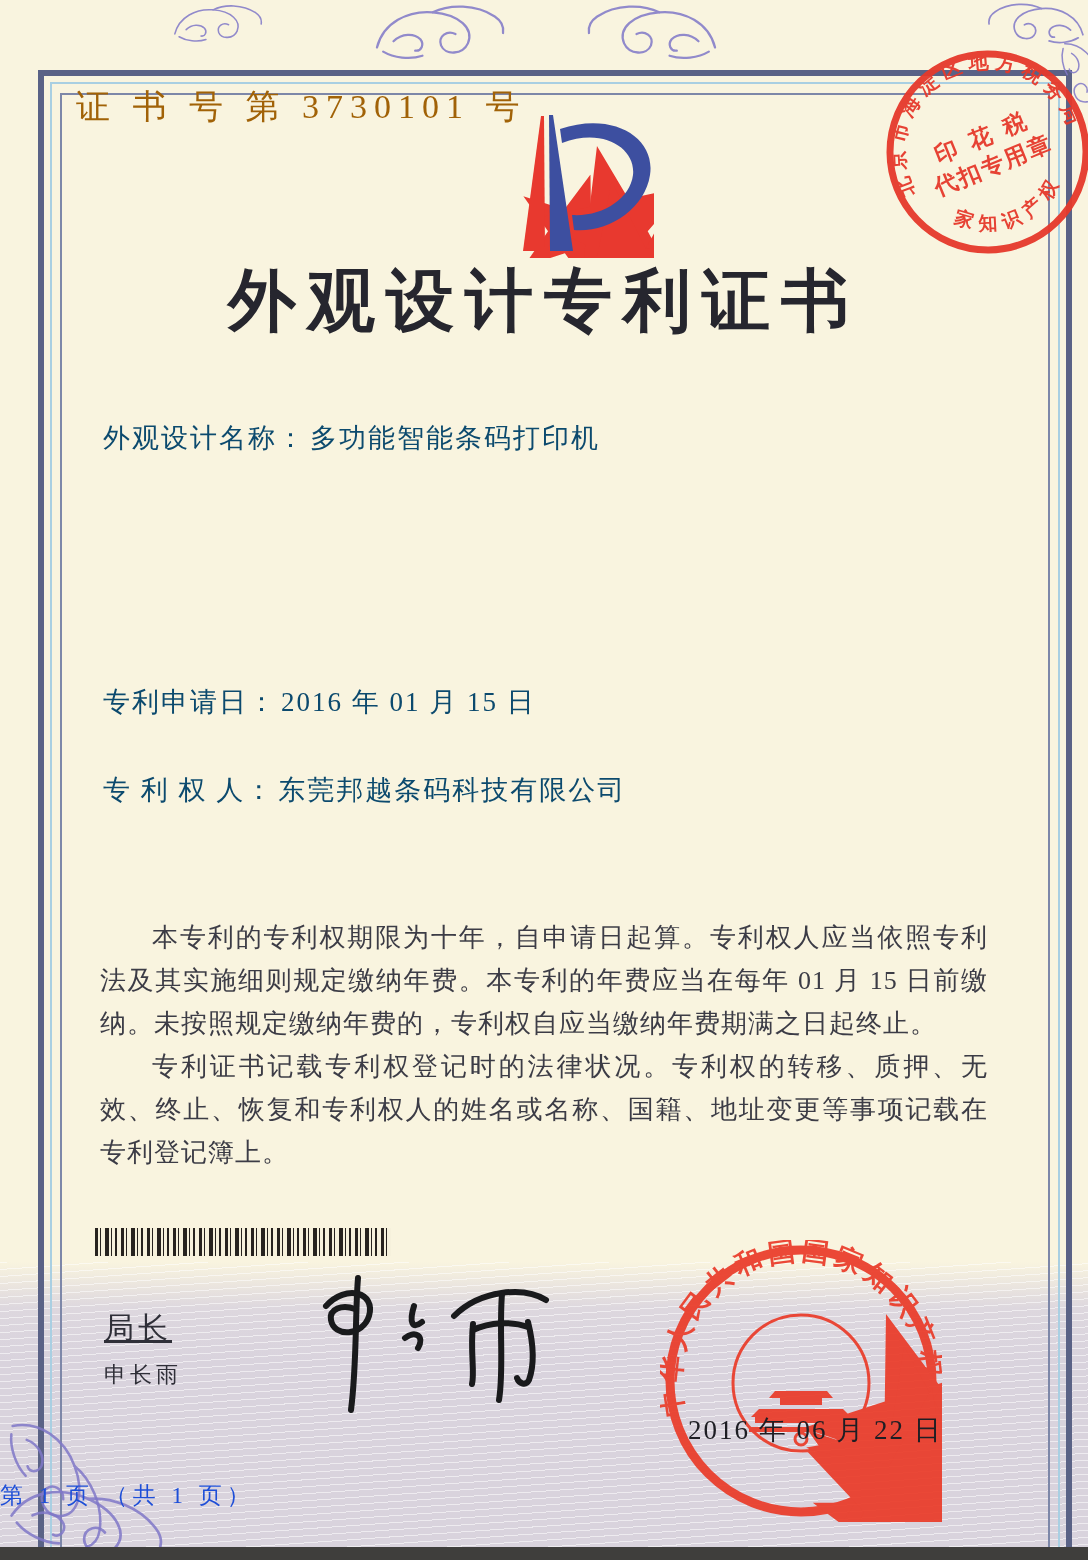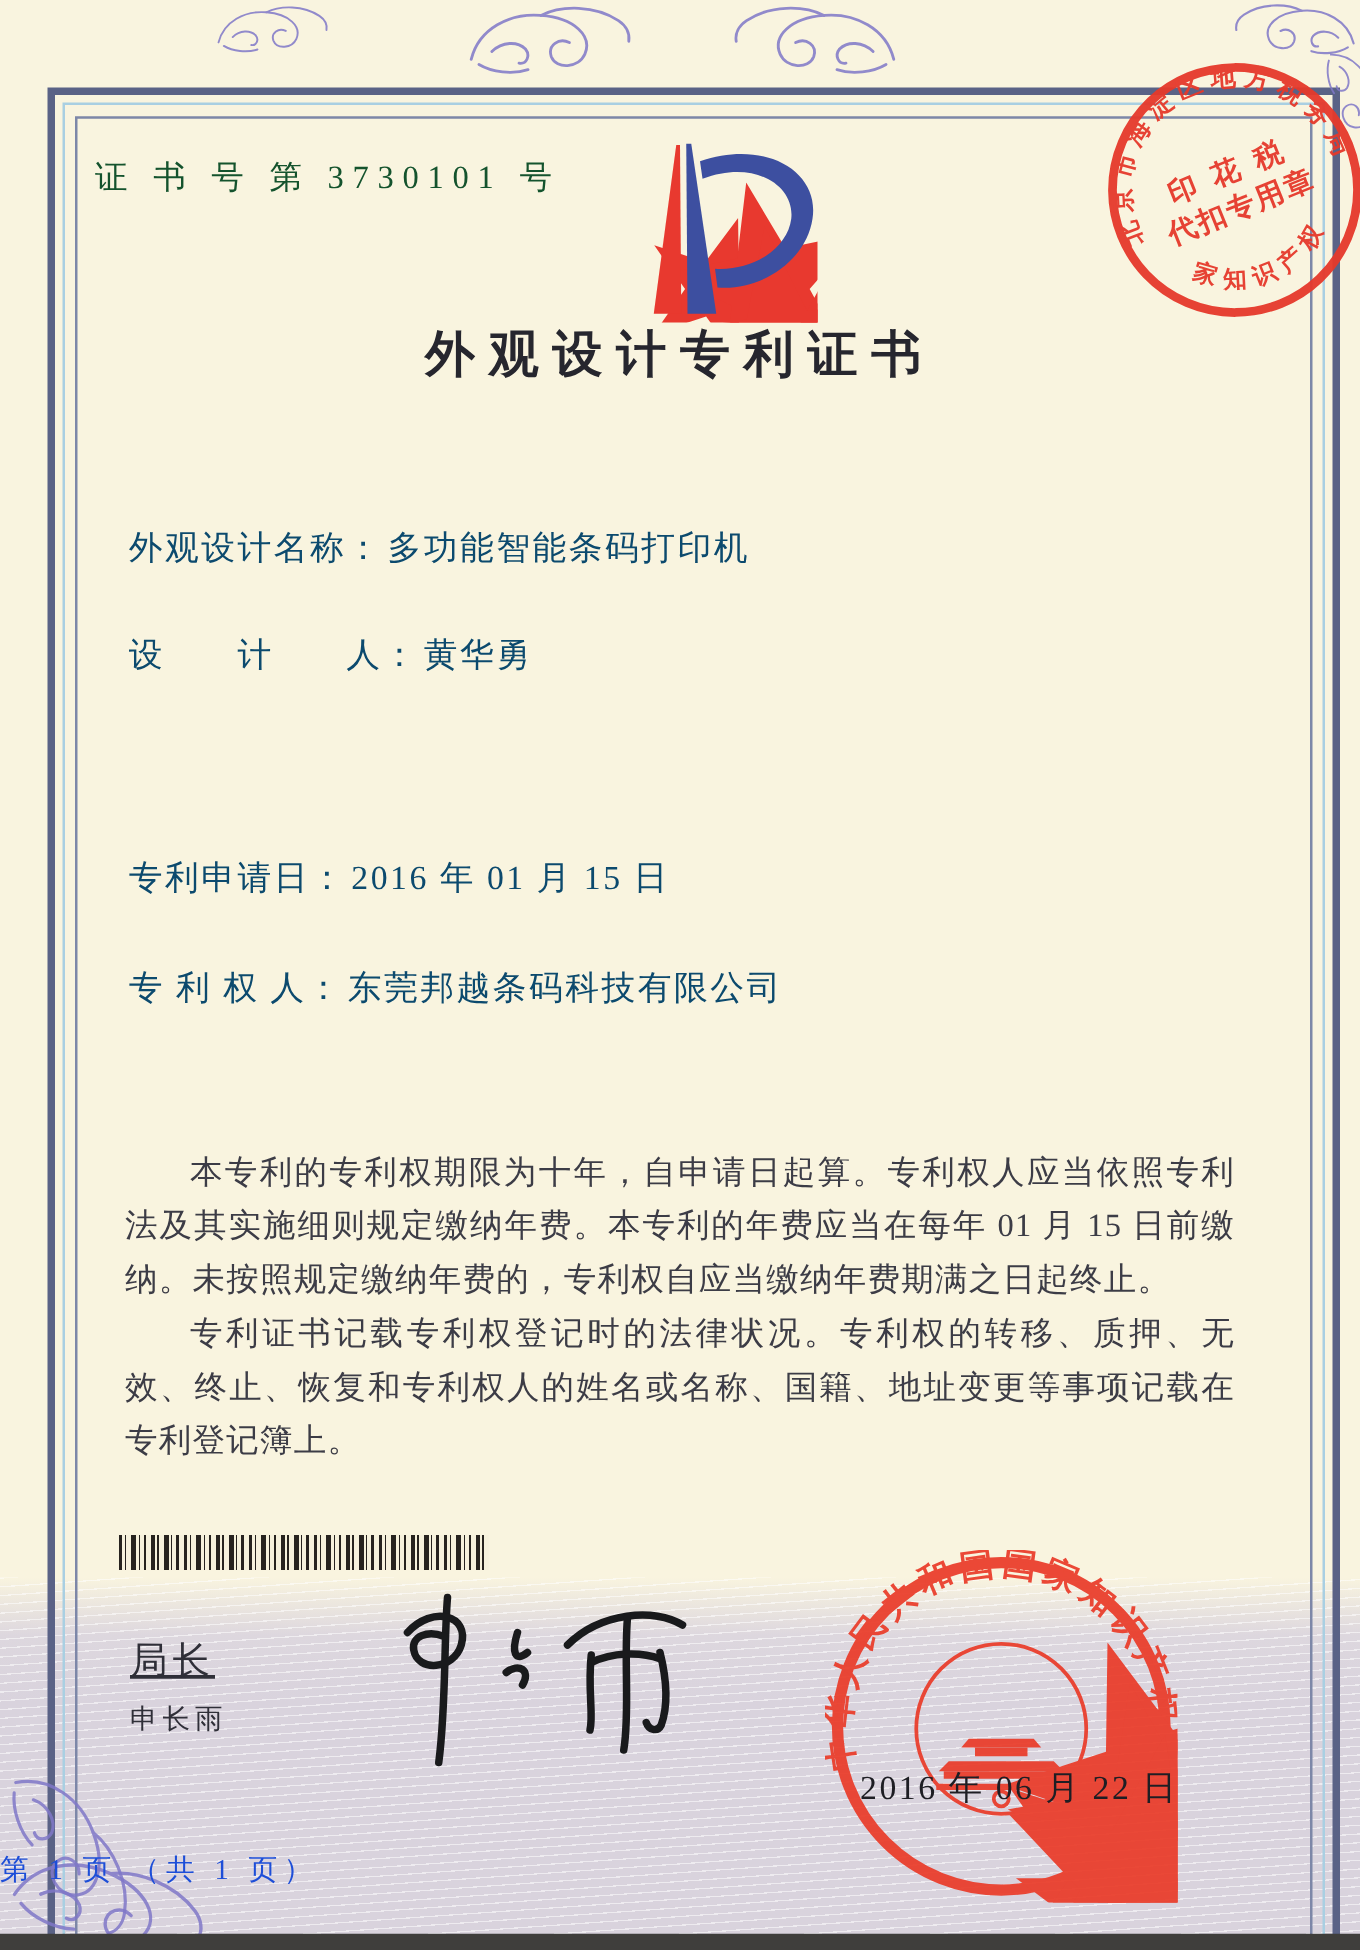--- a/index.html
+++ b/index.html
@@ -17,25 +17,25 @@
     position:absolute;left:0;right:0;top:1262px;bottom:0;z-index:0;
     background:
       repeating-linear-gradient(176deg, rgba(255,255,255,.55) 0 1px, rgba(0,0,0,0) 1px 7px),
       linear-gradient(180deg, rgba(218,212,222,0) 0, rgba(218,212,222,.9) 46px, #d9d3dd 100px);
   }
   
   .frame-outer{position:absolute;top:70px;left:38px;right:16px;bottom:-14px;border:6px solid #5a6286;z-index:1;pointer-events:none;}
   .frame-mid{position:absolute;top:82px;left:50px;right:28px;bottom:-14px;border:2px solid #a9cfe2;z-index:1;pointer-events:none;}
   .frame-inner{position:absolute;top:93px;left:60px;right:38px;bottom:-14px;border:2px solid #7d87a8;z-index:1;pointer-events:none;}
   .content{position:absolute;inset:0;z-index:2;}
-  .cert-no{position:absolute;left:76px;top:84px;font-size:26px;letter-spacing:7px;color:#14532d;margin-top:40px;}
+  .cert-no{position:absolute;left:76px;top:84px;font-size:34px;letter-spacing:7px;color:#a16207;}
   .logo{position:absolute;left:434px;top:98px;width:220px;height:158px;}
   .title{
     position:absolute;left:0;top:256px;width:100%;
-    text-align:center;font-size:40px;font-weight:700;letter-spacing:11px;color:#26262e;
+    text-align:center;font-size:68px;font-weight:700;letter-spacing:11px;color:#26262e;
   }
   .field{position:absolute;left:103px;font-size:27px;letter-spacing:2px;white-space:nowrap;color:#0c4a6e;}
   .field .val{margin-left:4px;}
   .paras{
     position:absolute;left:100px;top:916px;width:888px;
     font-size:26px;line-height:43px;text-align:justify;color:#3c3c46;letter-spacing:1px;
   }
   .paras p{margin:0;text-indent:2em;}
   .barcode{
     position:absolute;left:95px;top:1228px;width:296px;height:28px;
@@ -159,23 +159,20 @@
         <text font-size="19" letter-spacing="7" fill="#e6392b">
           <textPath href="#taxArcBottom" startOffset="50%" text-anchor="middle">国家知识产权局</textPath>
         </text>
       </svg>
     </div>
 
     <div class="title">外观设计专利证书</div>
 
     <div class="field" style="top:420px">
       <span class="lbl">外观设计名称：</span><span class="val">多功能智能条码打印机</span>
-    </div>
-    <div class="field" style="top:506px">
-      <span class="lbl">设　　计　　人：</span><span class="val">黄华勇</span>
     </div>
     <div class="field" style="top:684px">
       <span class="lbl">专利申请日：</span><span class="val">2016 年 01 月 15 日</span>
     </div>
     <div class="field" style="top:772px">
       <span class="lbl">专 利 权 人：</span><span class="val">东莞邦越条码科技有限公司</span>
     </div>
 
     <div class="paras">
       <p>本专利的专利权期限为十年，自申请日起算。专利权人应当依照专利法及其实施细则规定缴纳年费。本专利的年费应当在每年 01 月 15 日前缴纳。未按照规定缴纳年费的，专利权自应当缴纳年费期满之日起终止。</p>

